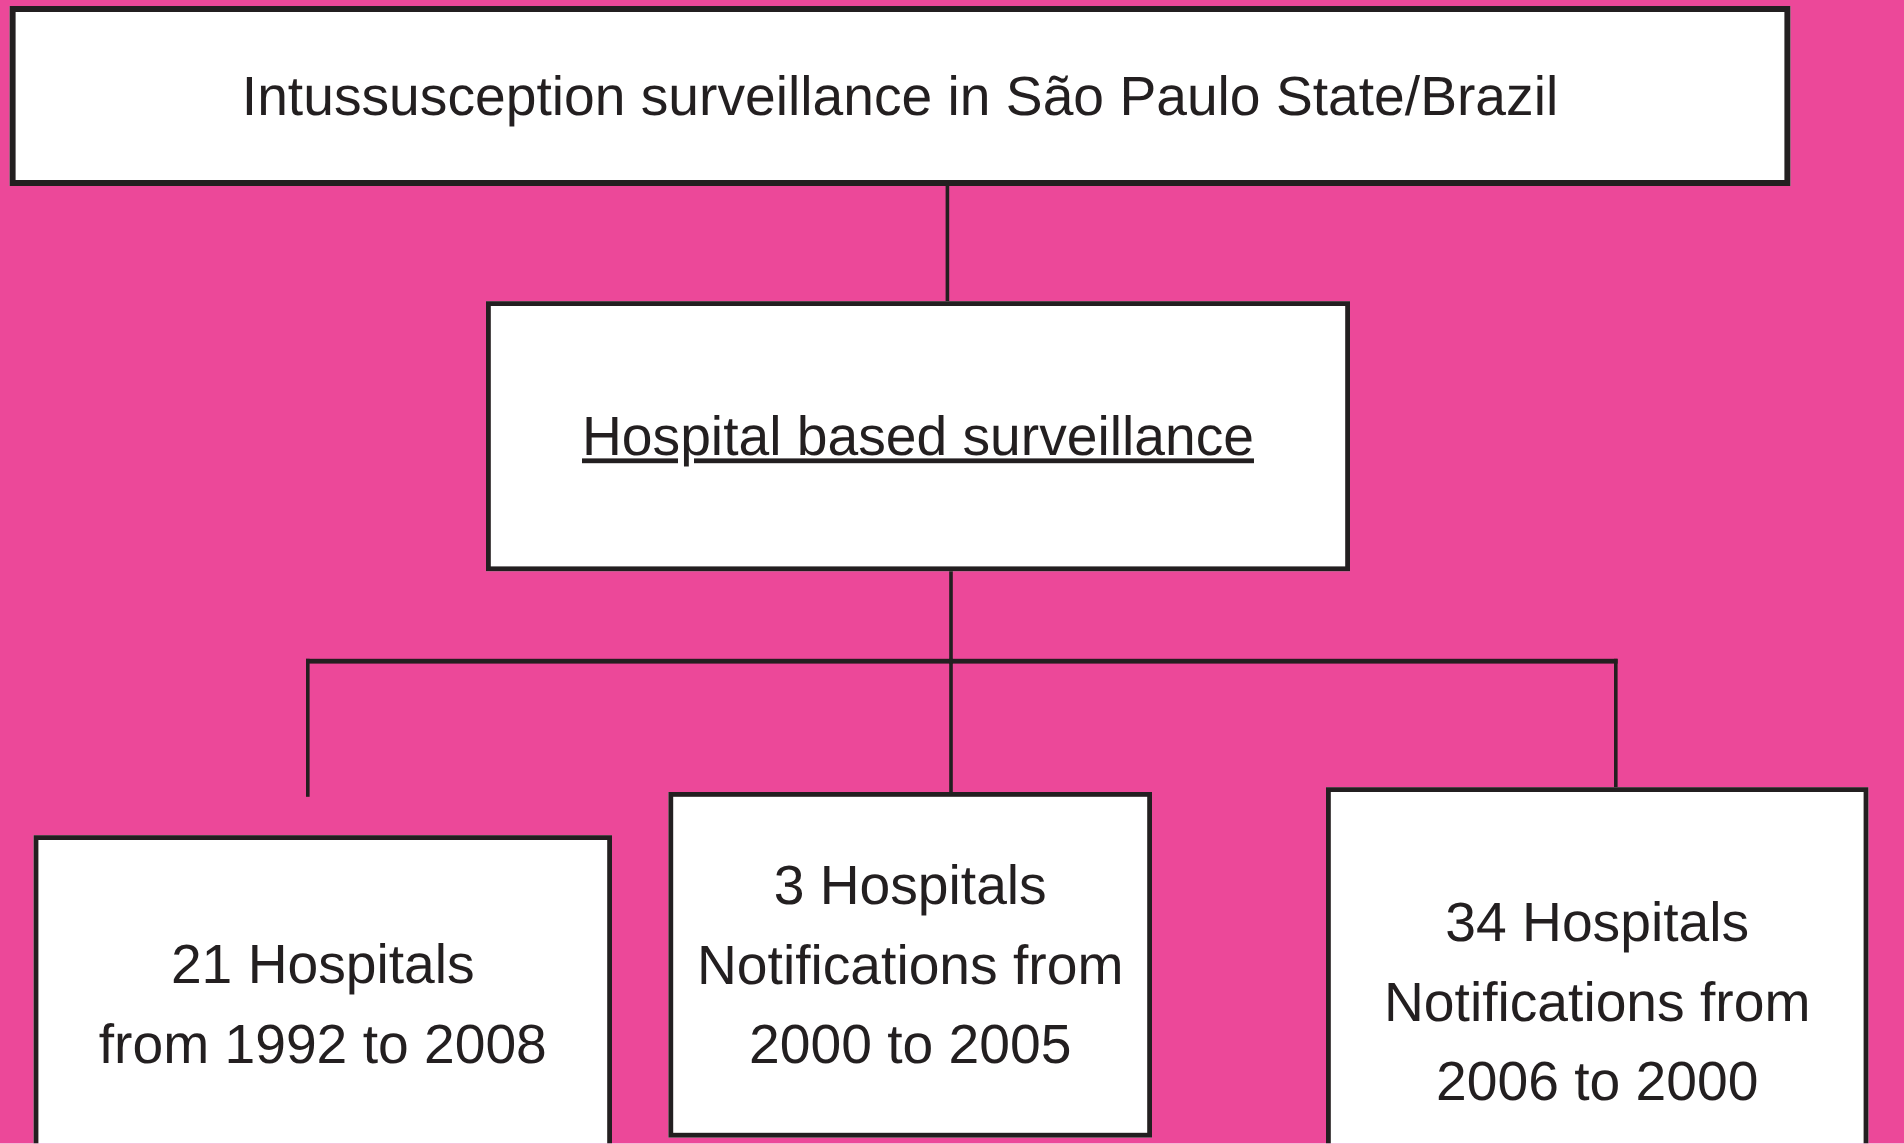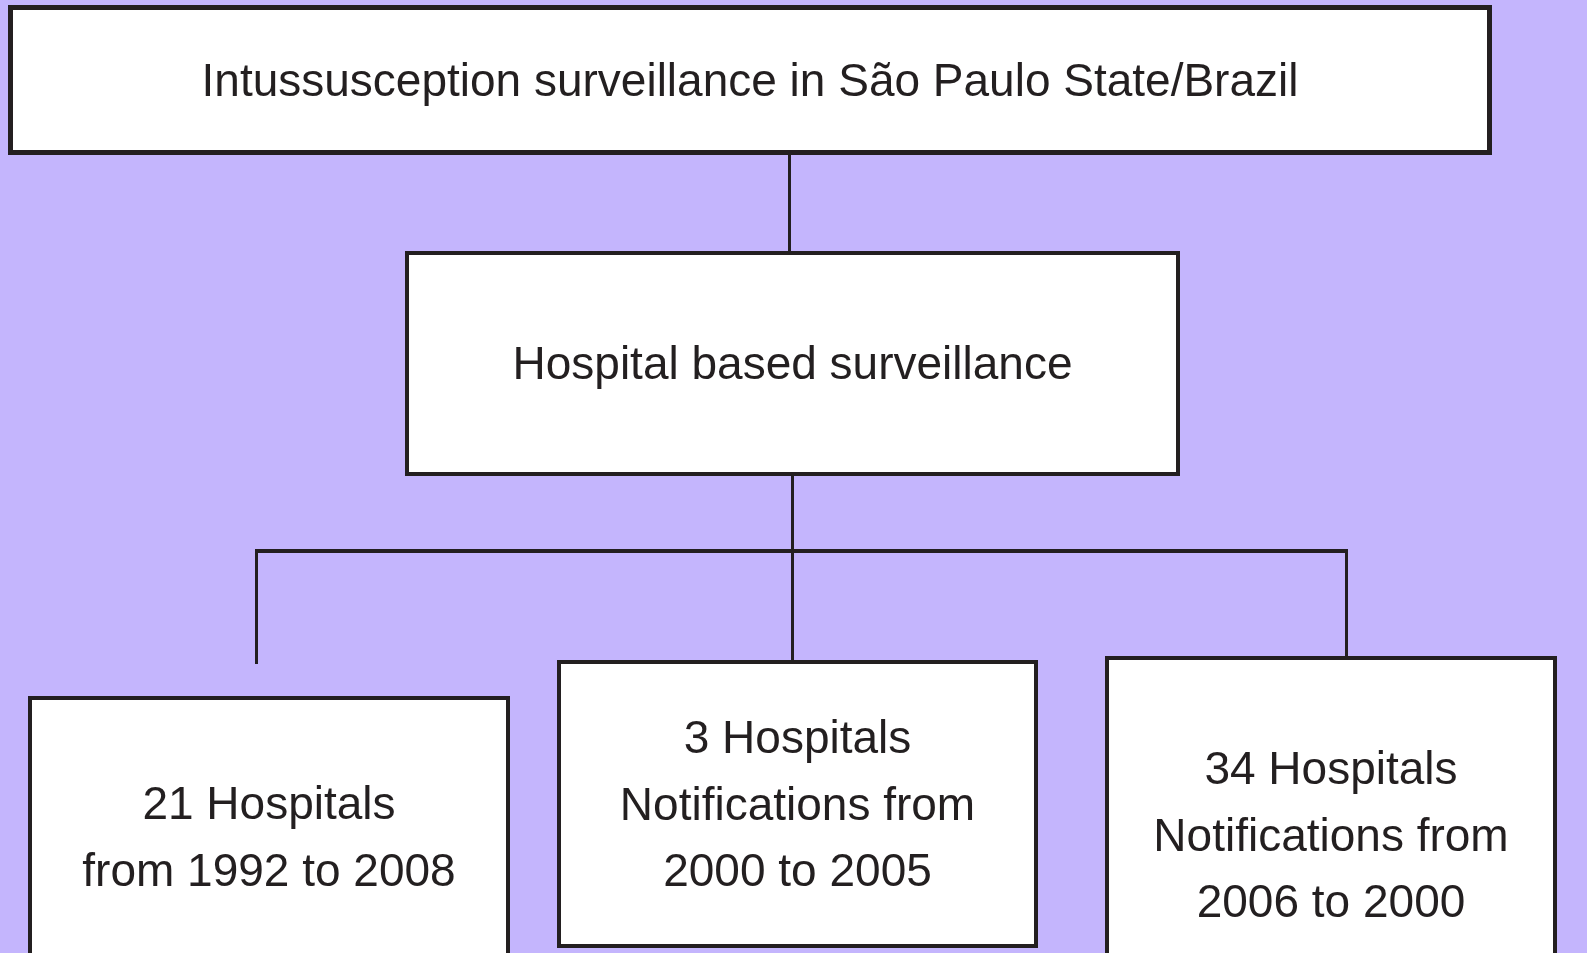--- a/index.html
+++ b/index.html
@@ -5,44 +5,44 @@
   * { margin: 0; padding: 0; box-sizing: border-box; }
   html, body { background: #ffffff; }
   body {
     font-family: "Liberation Sans", "DejaVu Sans", sans-serif;
     color: #231f20;
   }
   .canvas {
     position: relative;
     width: 1587px;
     height: 953px;
-    background: #c4b5fd;
+    background: #ec4899;
     overflow: hidden;
   }
   .box {
     position: absolute;
     background: #ffffff;
     border: 4px solid #231f20;
     display: flex;
     flex-direction: column;
     align-items: center;
     justify-content: center;
     text-align: center;
   }
   .box .tline {
     font-size: 46px;
     line-height: 1.45;
     color: #231f20;
     white-space: nowrap;
   }
   
   #node-root   { left: 8px;    top: 5px;   width: 1484px; height: 150px; border-width: 5px; }
-  #node-hosp   { left: 405px;  top: 251px; width: 775px;  height: 225px; }
+  #node-hosp   { left: 405px;  top: 251px; width: 720px;  height: 225px; text-decoration: underline; }
   #node-left   { left: 28px;   top: 696px; width: 482px;  height: 281px; }
-  #node-mid    { left: 557px;  top: 660px; width: 481px;  height: 288px; }
+  #node-mid    { left: 557px;  top: 660px; width: 403px;  height: 288px; }
   #node-right  { left: 1105px; top: 656px; width: 452px;  height: 358px; }
 
   .conn {
     position: absolute;
     background: #231f20;
   }
   #conn-v-root-hosp { left: 788px;  top: 155px; width: 3px;    height: 98px;  }
   #conn-v-hosp-bus  { left: 791px;  top: 474px; width: 3px;    height: 79px;  }
   #conn-h-bus       { left: 255px;  top: 549px; width: 1093px; height: 4px;   }
   #conn-v-bus-left  { left: 255px;  top: 549px; width: 3px;    height: 115px; }

